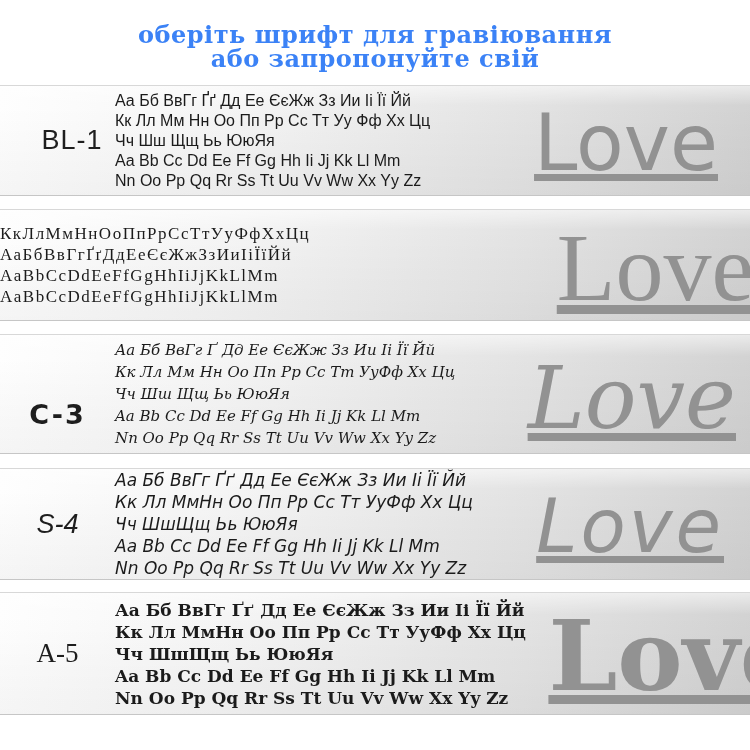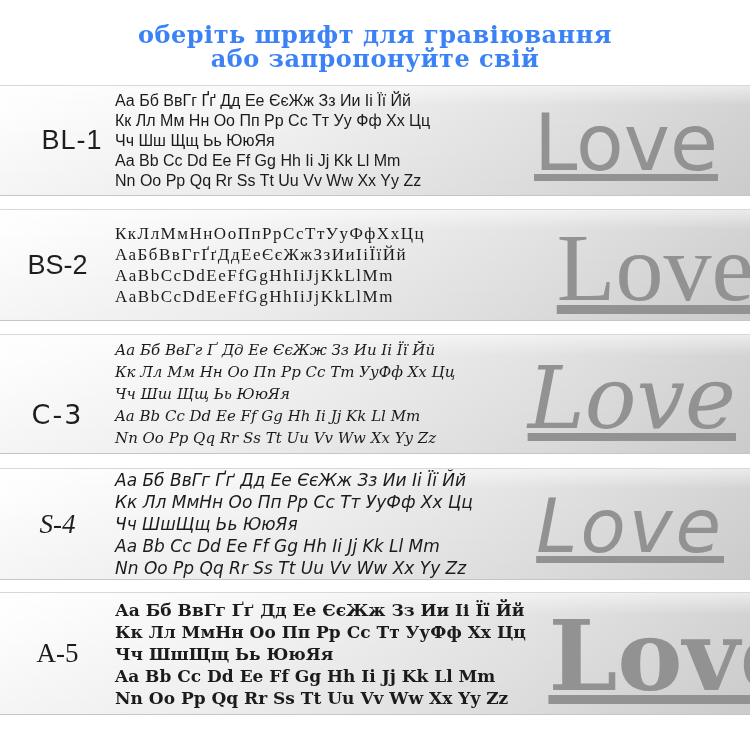--- a/index.html
+++ b/index.html
@@ -70,25 +70,25 @@
   
   .f-bl1 .line{font-family:"Liberation Sans","DejaVu Sans",sans-serif;font-size:16px;line-height:20px;}
   .f-bl1 .label{font-family:"Liberation Sans",sans-serif;font-weight:400;letter-spacing:1px;padding-left:29px;}
   .f-bl1 .sample{font-family:"DejaVu Sans",sans-serif;font-size:78px;right:32px;margin-top:2px;}
   
   .f-bs2 .line{font-family:"Liberation Serif","DejaVu Serif",serif;font-size:17px;line-height:21px;letter-spacing:1.5px;}
   .f-bs2 .label{font-family:"Liberation Sans",sans-serif;}
   .f-bs2 .sample{font-family:"Liberation Serif",serif;font-size:96px;right:-4px;letter-spacing:0;margin-top:3px;}
   
   .f-c3 .line{font-family:"DejaVu Serif",serif;font-style:italic;font-size:15px;line-height:22px;}
-  .f-c3 .label{font-family:"DejaVu Sans",sans-serif;font-weight:400;letter-spacing:2px;margin-top:40px;}
+  .f-c3 .label{font-family:"DejaVu Sans",sans-serif;font-weight:700;letter-spacing:2px;margin-top:40px;}
   .f-c3 .sample{font-family:"DejaVu Serif",serif;font-style:italic;font-size:86px;right:14px;margin-top:4px;}
   
   .f-s4 .line{font-family:"DejaVu Sans",sans-serif;font-style:italic;font-size:17px;line-height:22px;}
-  .f-s4 .label{font-family:Liberation Serif, serif;font-style:italic;}
+  .f-s4 .label{font-family:Liberation Sans, sans-serif;font-style:italic;}
   .f-s4 .sample{font-family:"DejaVu Sans",sans-serif;font-style:italic;font-size:74px;right:26px;letter-spacing:3px;margin-top:2px;}
   
   .f-a5 .line{font-family:"DejaVu Serif",serif;font-weight:bold;font-size:17px;line-height:22px;}
   .f-a5 .label{font-family:Liberation Serif, serif;}
   .f-a5 .sample{font-family:"DejaVu Serif",serif;font-weight:bold;font-size:98px;right:-52px;margin-top:2px;}
 </style>
 </head>
 <body>
 
 <div class="header">
@@ -102,21 +102,20 @@
     <div class="line">Аа Бб ВвГг Ґґ Дд Ее ЄєЖж Зз Ии Іі Її Йй</div>
     <div class="line">Кк Лл Мм Нн Оо Пп Рр Сс Тт Уу Фф Хх Цц</div>
     <div class="line">Чч Шш Щщ Ьь ЮюЯя</div>
     <div class="line lat-first">Aa Bb Cc Dd Ee Ff Gg Hh Ii Jj Kk Ll Mm</div>
     <div class="line">Nn Oo Pp Qq Rr Ss Tt Uu Vv Ww Xx Yy Zz</div>
   </div>
   <div class="sample">Love</div>
 </section>
 
 <section class="band band-1 f-bs2">
-  <div class="label">BS-2</div>
   <div class="lines">
     <div class="line">КкЛлМмНнОоПпРрСсТтУуФфХхЦц</div>
     <div class="line">АаБбВвГгҐґДдЕеЄєЖжЗзИиІіЇїЙй</div>
     <div class="line lat-first">AaBbCcDdEeFfGgHhIiJjKkLlMm</div>
     <div class="line">AaBbCcDdEeFfGgHhIiJjKkLlMm</div>
   </div>
   <div class="sample">Love</div>
 </section>
 
 <section class="band band-2 f-c3">

